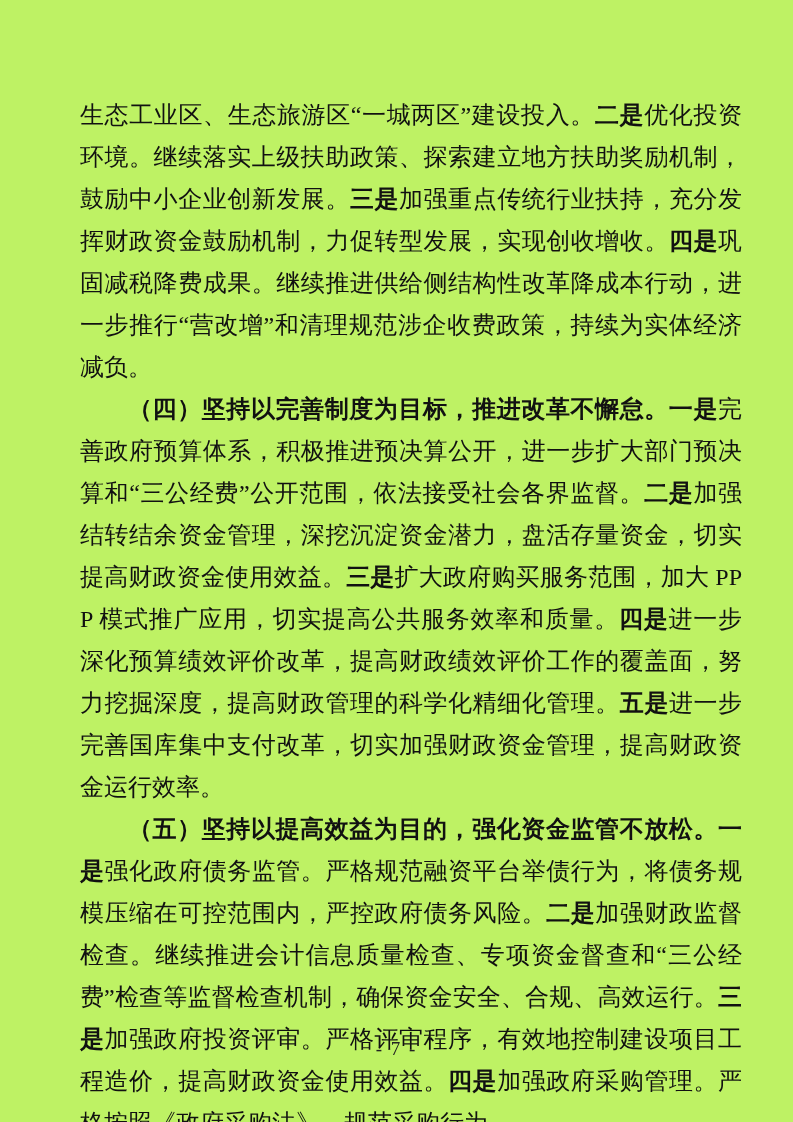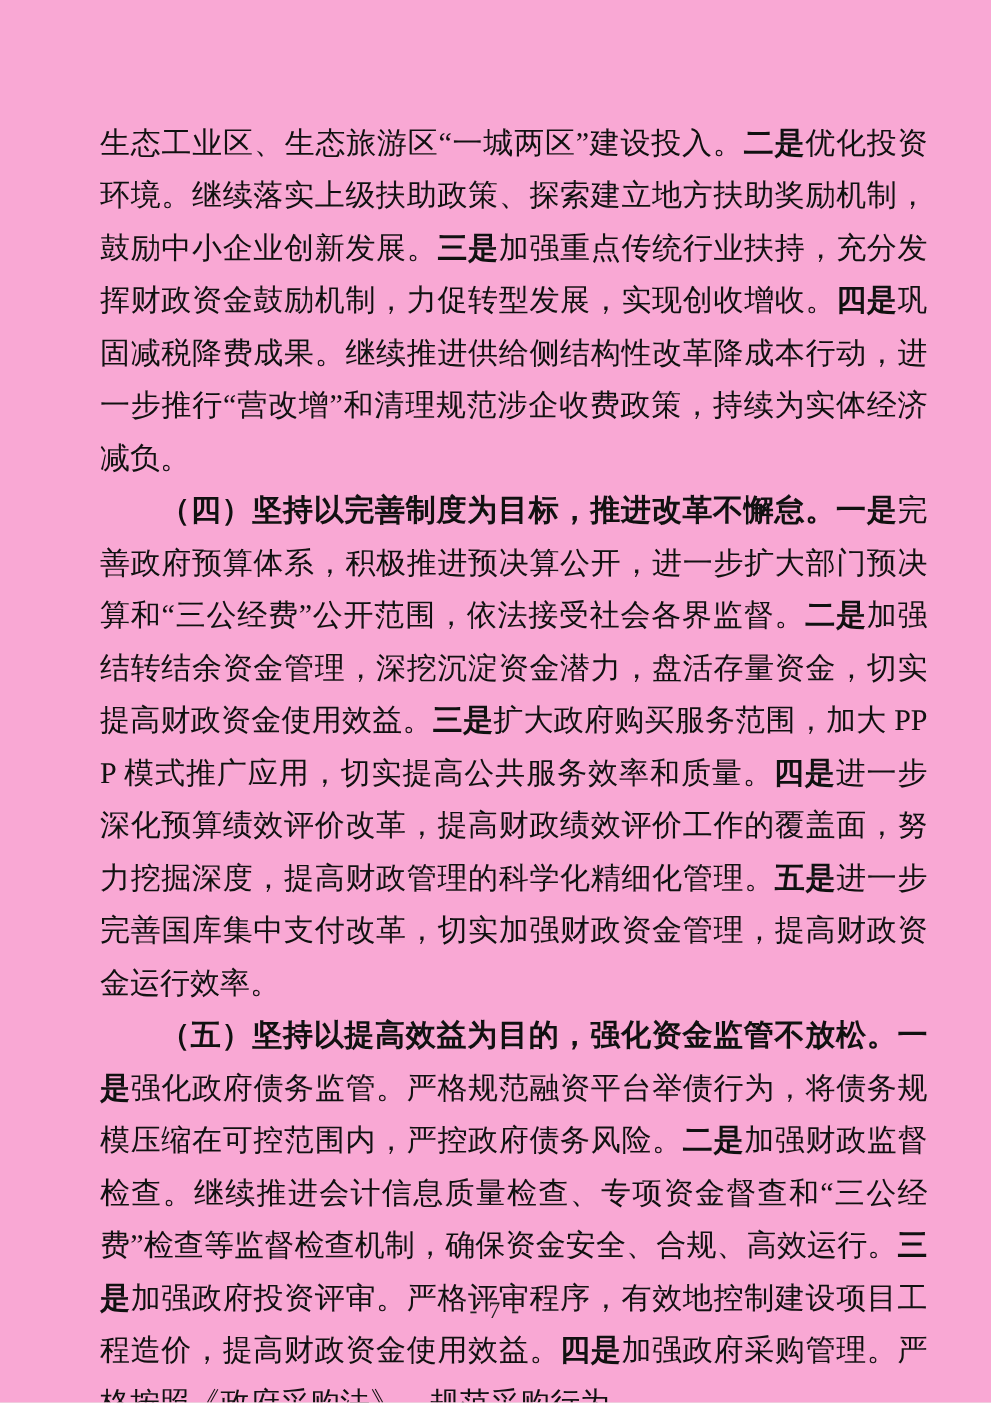--- a/index.html
+++ b/index.html
@@ -5,21 +5,21 @@
   html, body {
     margin: 0;
     padding: 0;
     background: #e8e8e8;
   }
   .page {
     position: relative;
     width: 793px;
     height: 1122px;
     margin: 0 auto;
-    background: #f9a8d4;
+    background: #bef264;
     overflow: hidden;
     font-family: "Liberation Serif", "DejaVu Serif", serif;
     color: #111111;
   }
   .content {
     position: absolute;
     left: 80px;
     top: 94px;
     width: 662px;
   }

